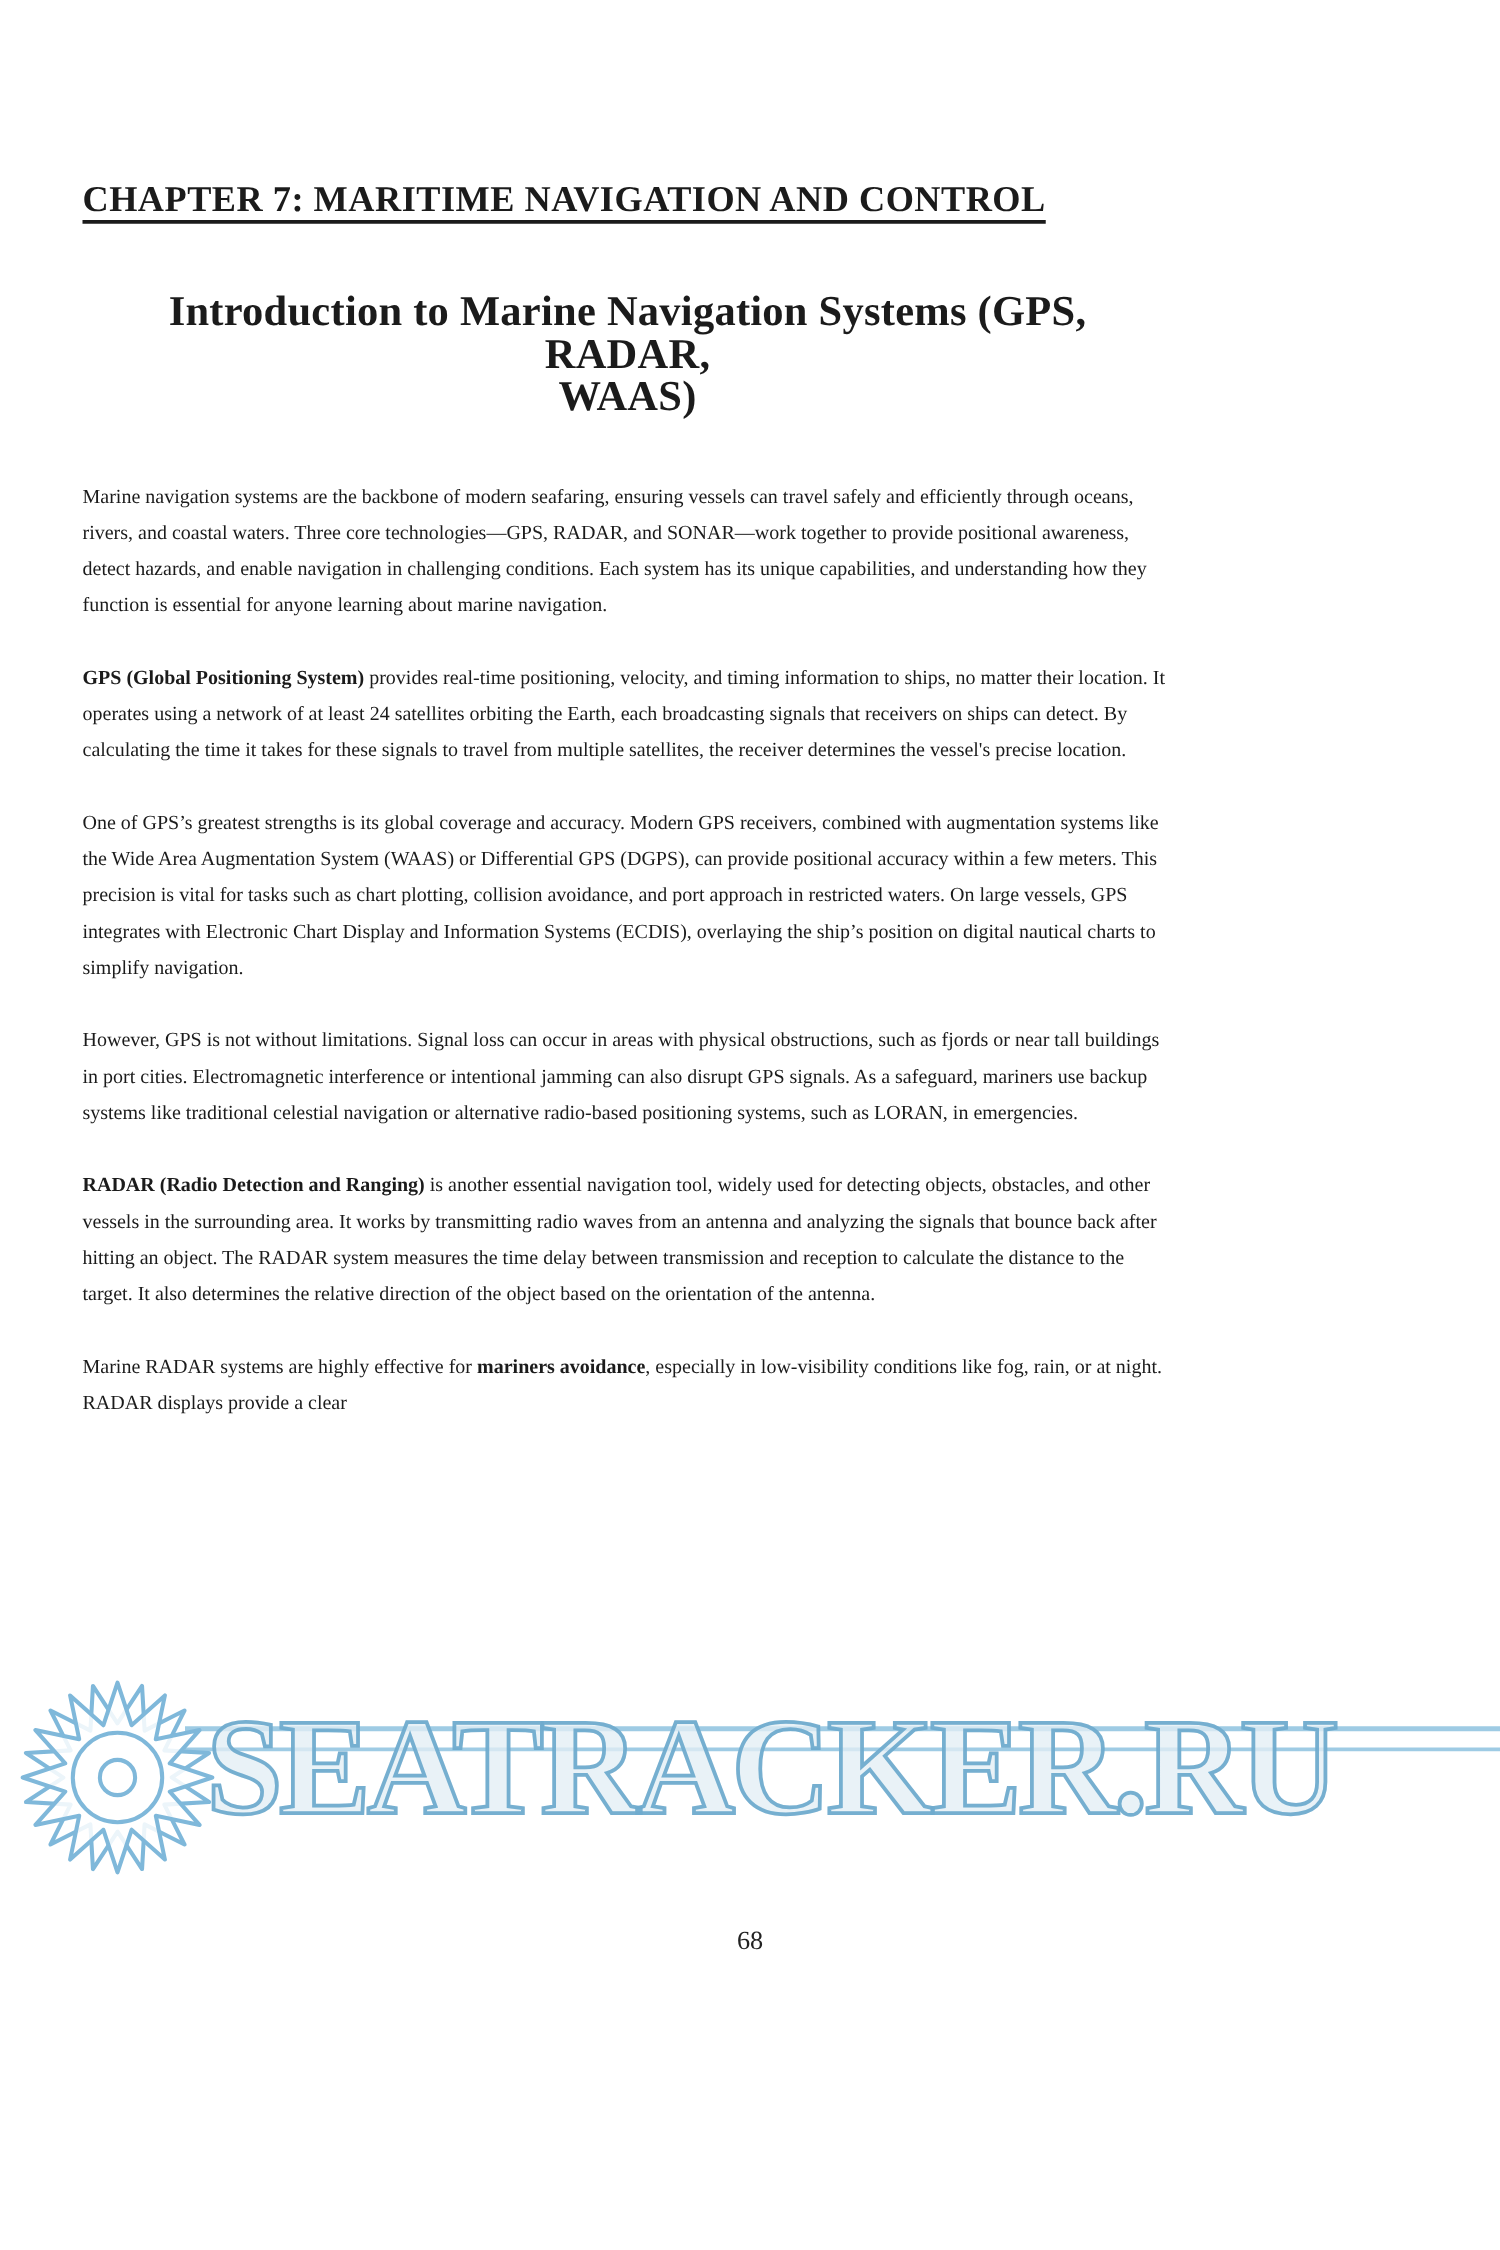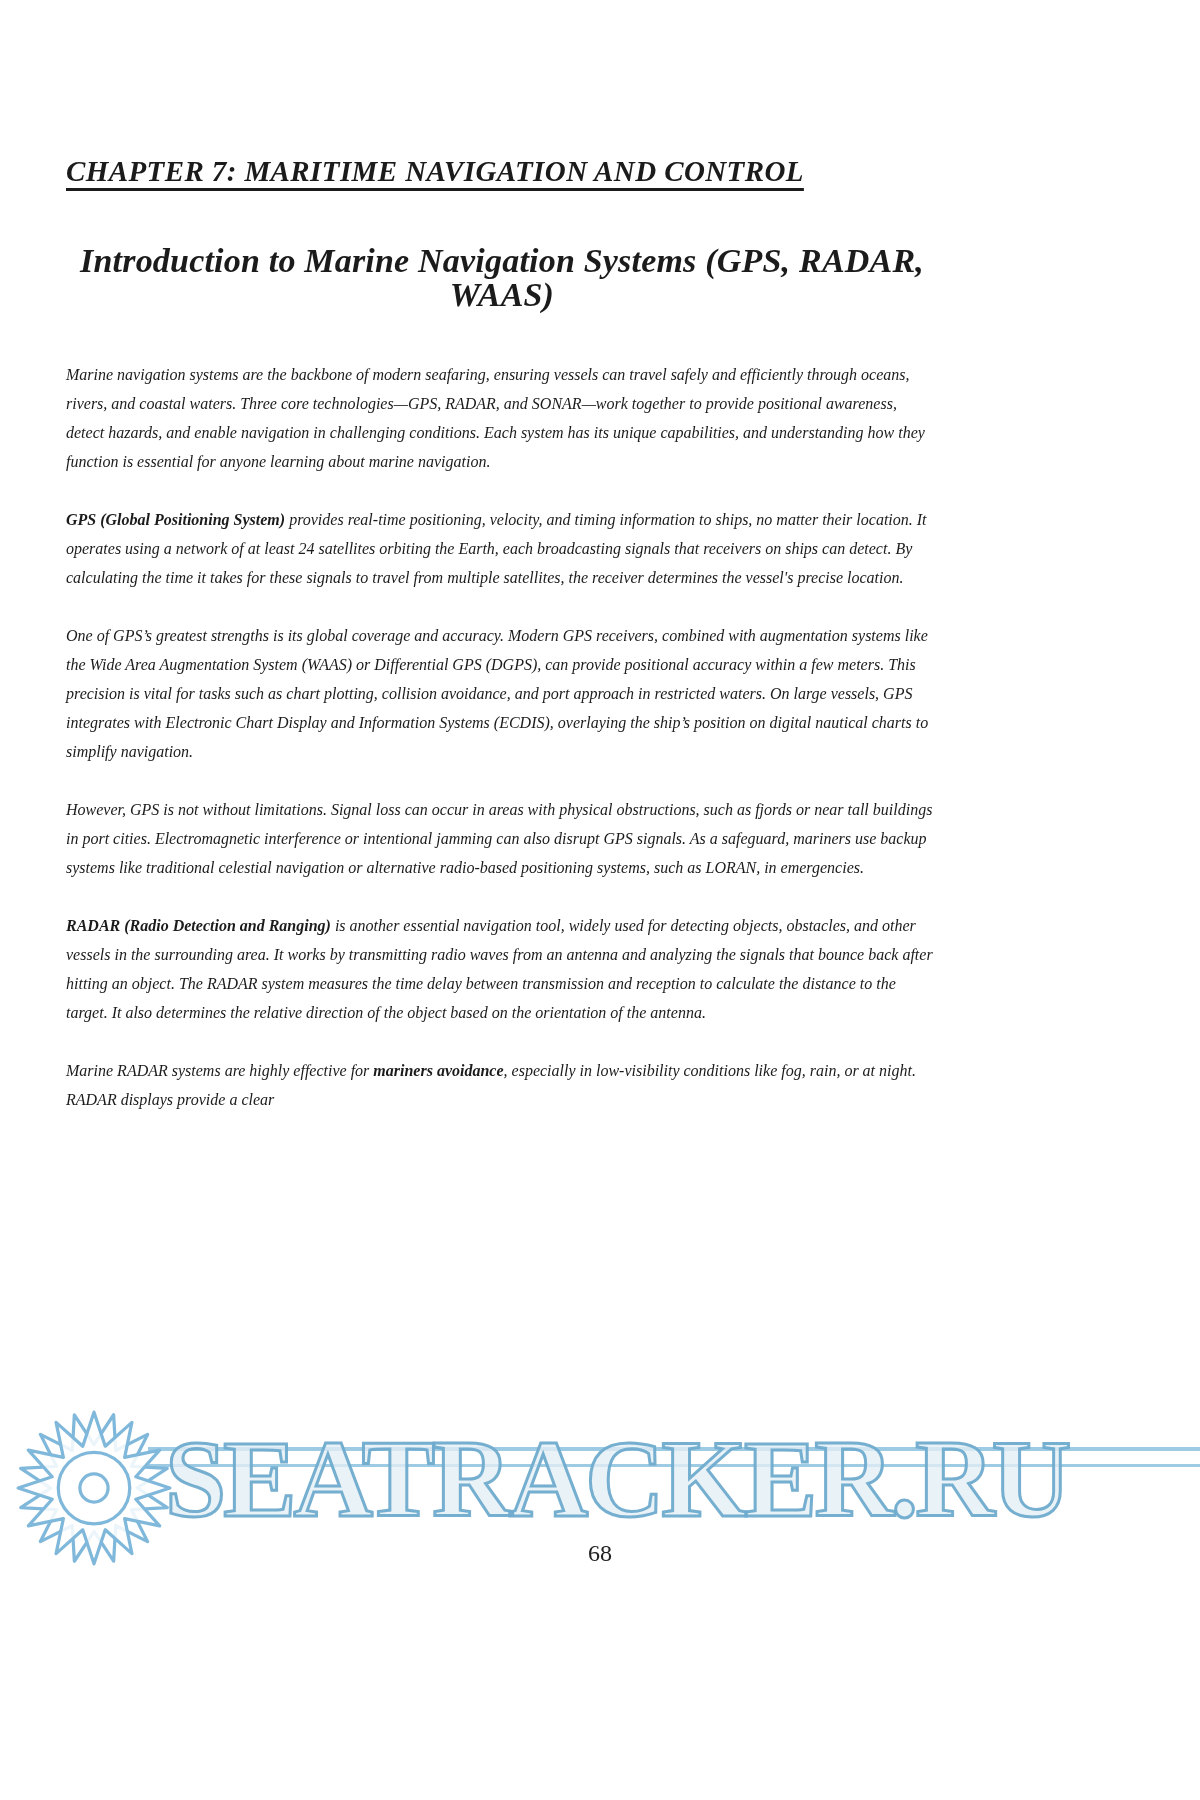--- a/index.html
+++ b/index.html
@@ -10,23 +10,22 @@
     height: 1800px;
     margin: 0 auto;
     background: #ffffff;
     overflow: hidden;
     font-family: "Liberation Serif", "DejaVu Serif", serif;
     color: #1b1b1b;
   }
   .content {
     position: absolute;
     left: 66px;
-    top: 143px;
+    top: 132px;
     width: 872px;
-    font-style: italic;
   }
   .chapter-title {
     font-size: 29px;
     font-weight: bold;
     line-height: 57px;
     letter-spacing: 0.4px;
     margin: 0 0 44px 0;
   }
   .chapter-title .title-line { display: block; }
   .chapter-title .title-line span {
@@ -47,21 +46,21 @@
     font-size: 16px;
     line-height: 29px;
     margin: 0 0 29px 0;
   }
   .body-para strong { font-weight: bold; }
 
   
   .watermark {
     position: absolute;
     left: 0;
-    top: 1402px;
+    top: 1336px;
     width: 1200px;
     height: 180px;
     pointer-events: none;
   }
   .wm-line {
     position: absolute;
     left: 148px;
     right: 0;
     background: #9ecbe4;
   }
@@ -87,21 +86,21 @@
     top: 8px;
     width: 156px;
     height: 156px;
   }
   .page-number {
     position: absolute;
     left: 0;
     top: 1540px;
     width: 1200px;
     text-align: center;
-    font-size: 24px;
+    font-size: 21px;
     color: #222222;
   }
 </style>
 </head>
 <body>
 
 <div class="page">
   <div class="content">
 
     <h1 class="chapter-title">

